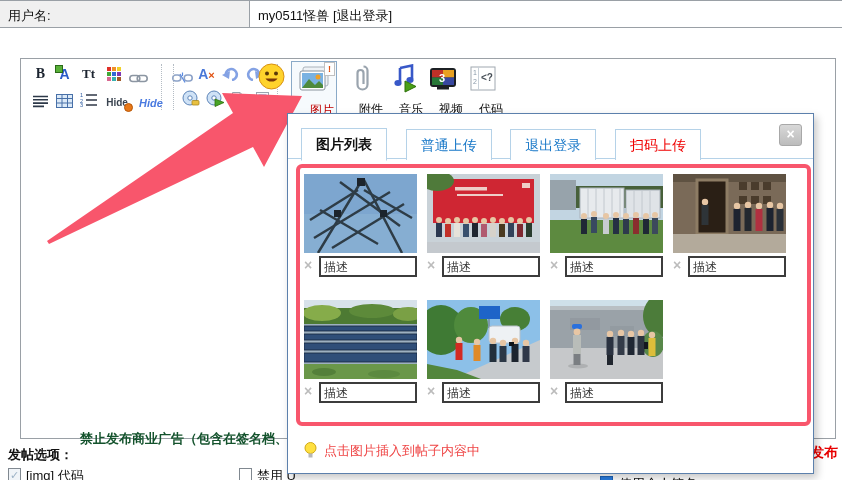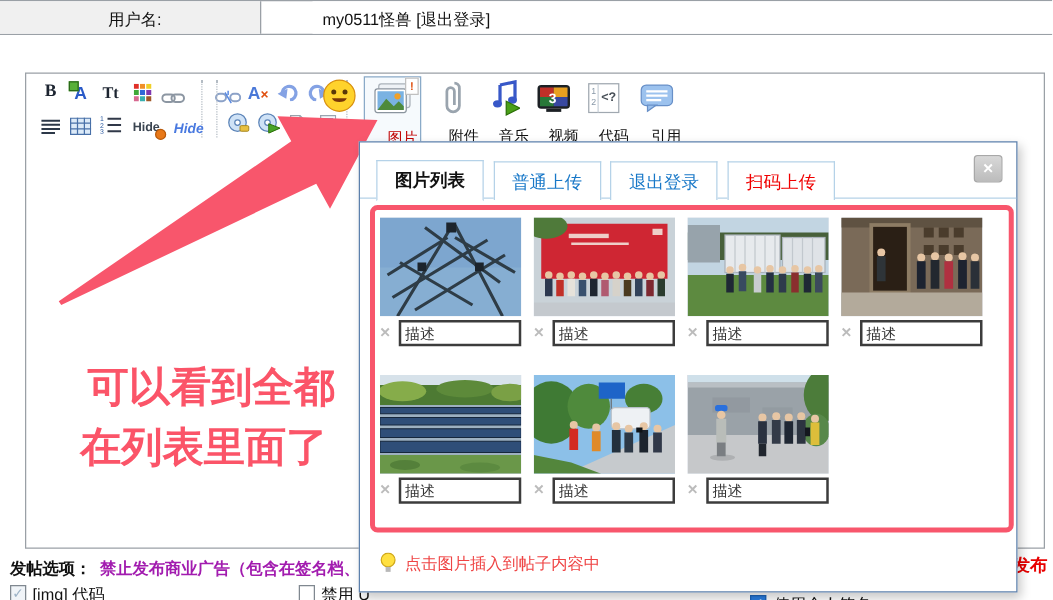--- a/index.html
+++ b/index.html
@@ -1,21 +1,21 @@
 <!DOCTYPE html>
 <html><head>
 <meta charset="utf-8">
 <style>
   html,body{margin:0;padding:0;}
   #page{position:relative;width:842px;height:480px;background:#fff;overflow:hidden;
         font-family:"Liberation Sans","DejaVu Sans",sans-serif;font-size:13px;color:#111;}
   
   .frow{position:absolute;left:0;width:842px;box-sizing:border-box;border-bottom:1px solid #9aa0a6;}
-  .flabel{position:absolute;left:0;top:0;bottom:0;width:209px;background:#f0f0f0;
-          border-right:1px solid #9aa0a6;box-sizing:border-box;padding:6px 0 0 8px;text-align:center;}
+  .flabel{position:absolute;left:0;top:0;bottom:0;width:250px;background:#f0f0f0;
+          border-right:1px solid #9aa0a6;box-sizing:border-box;padding:6px 0 0 8px;}
   .fvalue{position:absolute;left:250px;top:0;bottom:0;right:0;background:#fff;padding:6px 16px 0 8px;}
   #titleinput{position:absolute;left:8px;top:4px;width:404px;height:18px;border:1px solid #5a5a5a;
           border-radius:2px;font-size:13px;padding:0 3px;}
   
   #editor{position:absolute;left:20px;top:58px;width:816px;height:381px;background:#fff;
           border:1px solid #9aa0a6;box-sizing:border-box;}
   .mi{position:absolute;width:23px;height:22px;text-align:center;line-height:22px;font-size:14px;cursor:pointer;}
   .serif{font-family:"Liberation Serif","DejaVu Serif",serif;font-weight:bold;color:#1c2430;}
   .tbdiv{position:absolute;top:5px;height:46px;border-left:1px dotted #b4bcc4;width:0;}
   .bigbtn{position:absolute;top:2px;width:40px;height:54px;text-align:center;cursor:pointer;}
@@ -29,21 +29,21 @@
   #note{position:absolute;left:70px;top:286px;z-index:6;font-size:33px;font-weight:bold;
         color:#fb5468;line-height:48px;white-space:nowrap;}
   
   .cb{position:absolute;width:13px;height:13px;box-sizing:border-box;border:1px solid #808890;background:#fff;
       font-size:11px;line-height:12px;text-align:center;cursor:pointer;}
   
   #dialog{position:absolute;left:287px;top:113px;width:527px;height:361px;background:#fff;
           border:1px solid #5c80ac;box-sizing:border-box;z-index:20;box-shadow:3px 4px 8px rgba(0,0,0,.22);}
   #tabbar{position:absolute;left:0;top:14px;width:100%;height:31px;border-bottom:1px solid #b5d2e8;
           box-sizing:border-box;padding-left:13px;}
-  .tab{display:inline-block;position:relative;height:30px;line-height:30px;padding:0 14px;margin-right:4px;
+  .tab{display:inline-block;position:relative;height:30px;line-height:30px;padding:0 14px;margin-right:15px;
        border:1px solid #b5d2e8;border-bottom:none;background:#fff;font-size:14px;color:#1878c8;
        vertical-align:bottom;cursor:pointer;}
   .tab.active{font-weight:bold;color:#111;margin-bottom:-1px;height:31px;border-bottom:1px solid #fff;}
   .tab.red{color:#f00000;}
   #closebtn{position:absolute;right:11px;top:10px;width:21px;height:20px;border:1px solid #a8a8a8;border-radius:3px;
           background:linear-gradient(#d8d8d8,#bcbcbc);color:#fff;font-weight:bold;font-size:14px;line-height:19px;
           text-align:center;cursor:pointer;}
   #redbox{position:absolute;left:8px;top:50px;width:507px;height:254px;border:4px solid #f8566c;border-radius:6px;}
   .thumb{position:absolute;width:113px;height:79px;overflow:hidden;cursor:pointer;background:#dde4ea;}
   .descrow{position:absolute;height:22px;}
@@ -237,43 +237,29 @@
         <svg width="26" height="25">
             <rect x="1" y="1" width="24" height="23" fill="#fff" stroke="#a0a8b0"></rect>
             <path d="M8.5,1 V24" stroke="#c8d0d8"></path>
             <text x="3" y="9" font-size="7" fill="#8898a8">1</text>
             <text x="3" y="18" font-size="7" fill="#8898a8">2</text>
             <text x="11" y="15" font-size="10" font-weight="bold" fill="#485058">&lt;?</text>
           </svg>
       </span>
       <span class="lbl">代码</span>
     </div>
-    <div class="bigbtn" style="left:484px;">
-      <span style="position:absolute;left:7px;top:6px;">
-        <svg width="27" height="23">
-            <rect x="1" y="1" width="25" height="16.5" rx="4" fill="#9cc2ee" stroke="#6890c8"></rect>
-            <polygon points="6,17 6,22 13,17" fill="#9cc2ee" stroke="#6890c8"></polygon>
-            <path d="M5,6 H22 M5,9.5 H22 M5,13 H17" stroke="#fff" stroke-width="1.8"></path>
-          </svg>
-      </span>
-      <span class="lbl">引用</span>
-    </div>
   </div>
 
   <svg id="arrow" width="842" height="480">
     <polygon points="47,241 233,113 222,93 302,96 264,167 253,147 49,244" fill="#f8566c"></polygon>
   </svg>
 
-  <div id="note">
-    <div>可以看到全都</div>
-    <div style="margin-left:-6px;">在列表里面了</div>
-  </div>
 
   <span style="position:absolute;left:8px;top:446px;font-weight:bold;">发帖选项：</span>
-  <span style="position:absolute;left:80px;top:446px;font-weight:bold;color:#a21caf;white-space:nowrap;">禁止发布商业广告（包含在签名档、</span>
+  <span style="position:absolute;left:80px;top:430px;font-weight:bold;color:#14532d;white-space:nowrap;">禁止发布商业广告（包含在签名档、</span>
   <span style="position:absolute;left:810px;top:444px;font-weight:bold;color:#e80000;font-size:14px;white-space:nowrap;">发布！</span>
 
   <span class="cb" style="left:8px;top:468px;background:#f0f4f8;color:#9cb2c6;">✓</span>
   <span style="position:absolute;left:26px;top:467px;">[img] 代码</span>
   <span class="cb" style="left:239px;top:468px;"></span>
   <span style="position:absolute;left:257px;top:467px;white-space:nowrap;">禁用 U</span>
   <span class="cb" style="left:600px;top:476px;background:#2a7de0;border-color:#1f64b8;color:#fff;">✓</span>
   <span style="position:absolute;left:619px;top:475px;white-space:nowrap;">使用个人签名</span>
 
   <div id="dialog">

